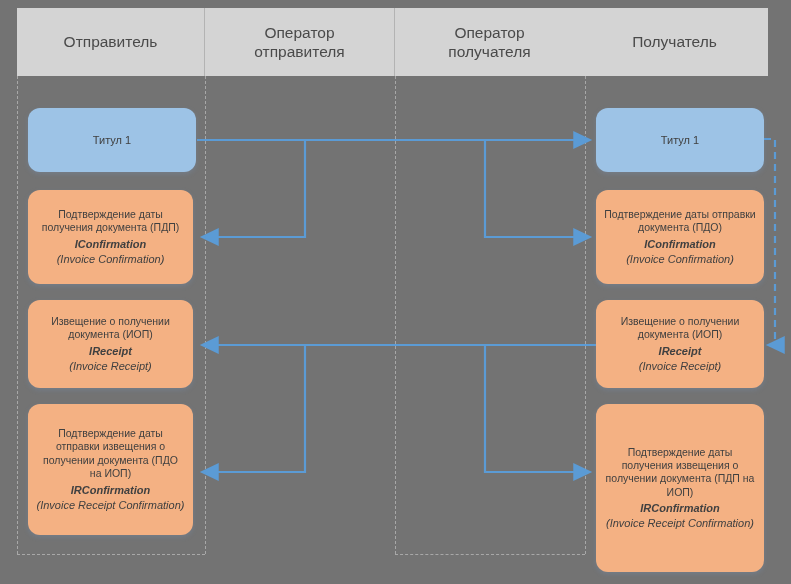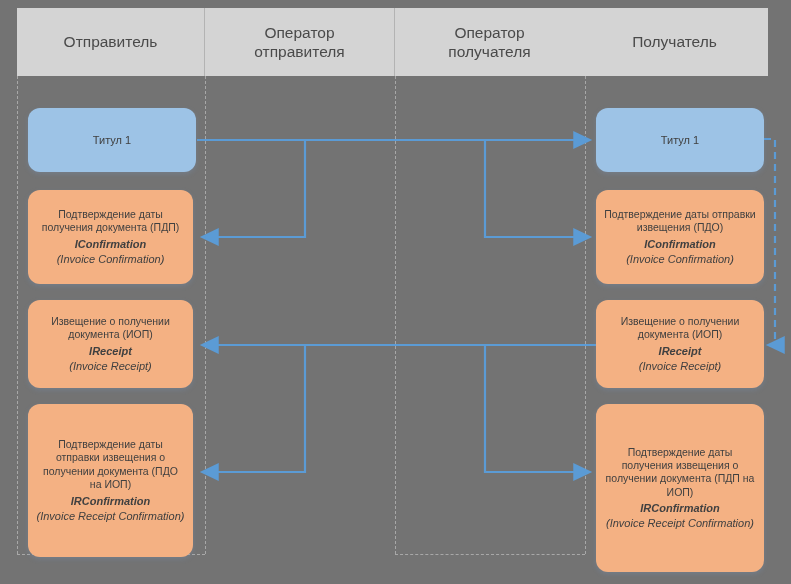--- a/index.html
+++ b/index.html
@@ -160,32 +160,32 @@
     <span class="code">IConfirmation</span>
     <span class="en">(Invoice Confirmation)</span>
   </div>
 
   <div class="node orange" style="left:28px; top:300px; width:165px; height:88px;">
     <span class="ru">Извещение о получении документа (ИОП)</span>
     <span class="code">IReceipt</span>
     <span class="en">(Invoice Receipt)</span>
   </div>
 
-  <div class="node orange" style="left:28px; top:404px; width:165px; height:153px;">
+  <div class="node orange" style="left:28px; top:404px; width:165px; height:131px;">
     <span class="ru">Подтверждение даты отправки извещения о получении документа (ПДО на ИОП)</span>
     <span class="code">IRConfirmation</span>
     <span class="en">(Invoice Receipt Confirmation)</span>
   </div>
 
   <div class="node blue" style="left:596px; top:108px; width:168px; height:64px;">
     <span class="ru">Титул 1</span>
   </div>
 
   <div class="node orange" style="left:596px; top:190px; width:168px; height:94px;">
-    <span class="ru">Подтверждение даты отправки извещения (ПДО)</span>
+    <span class="ru">Подтверждение даты отправки документа (ПДО)</span>
     <span class="code">IConfirmation</span>
     <span class="en">(Invoice Confirmation)</span>
   </div>
 
   <div class="node orange" style="left:596px; top:300px; width:168px; height:88px;">
     <span class="ru">Извещение о получении документа (ИОП)</span>
     <span class="code">IReceipt</span>
     <span class="en">(Invoice Receipt)</span>
   </div>
 

